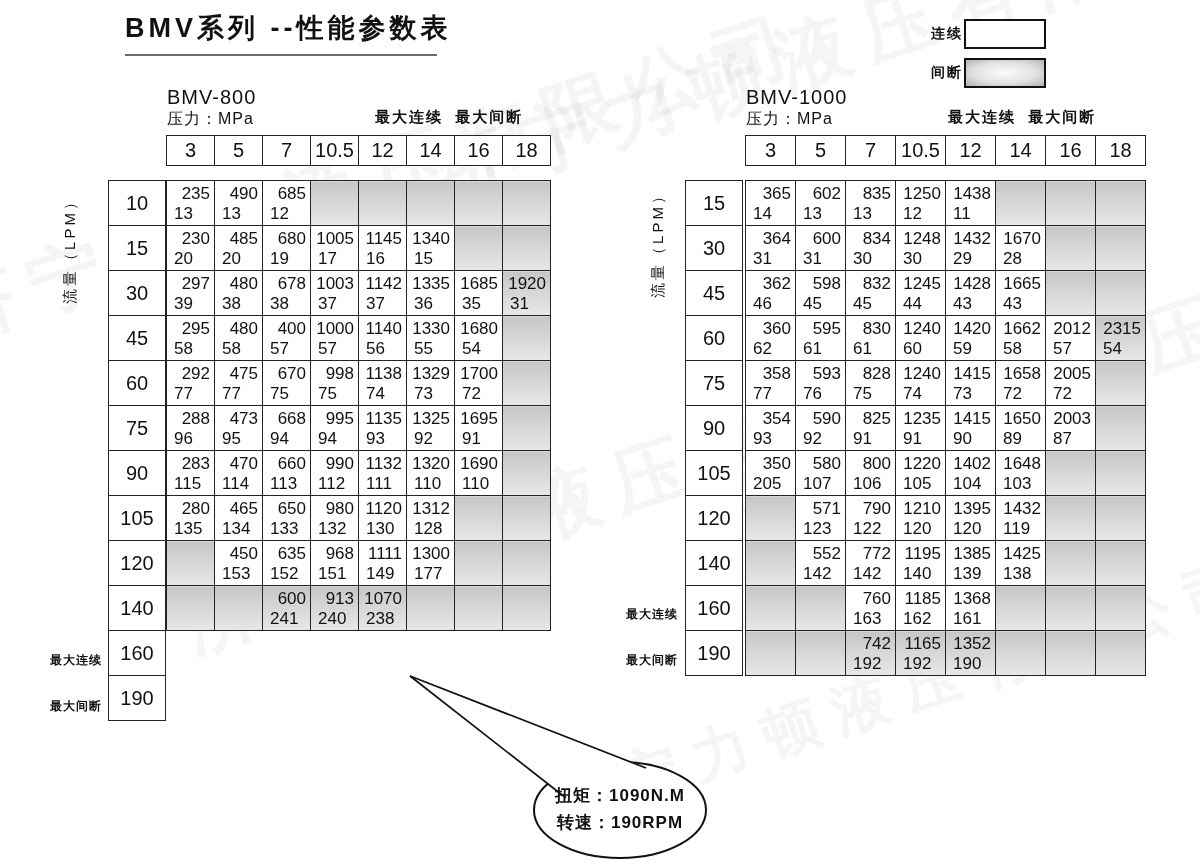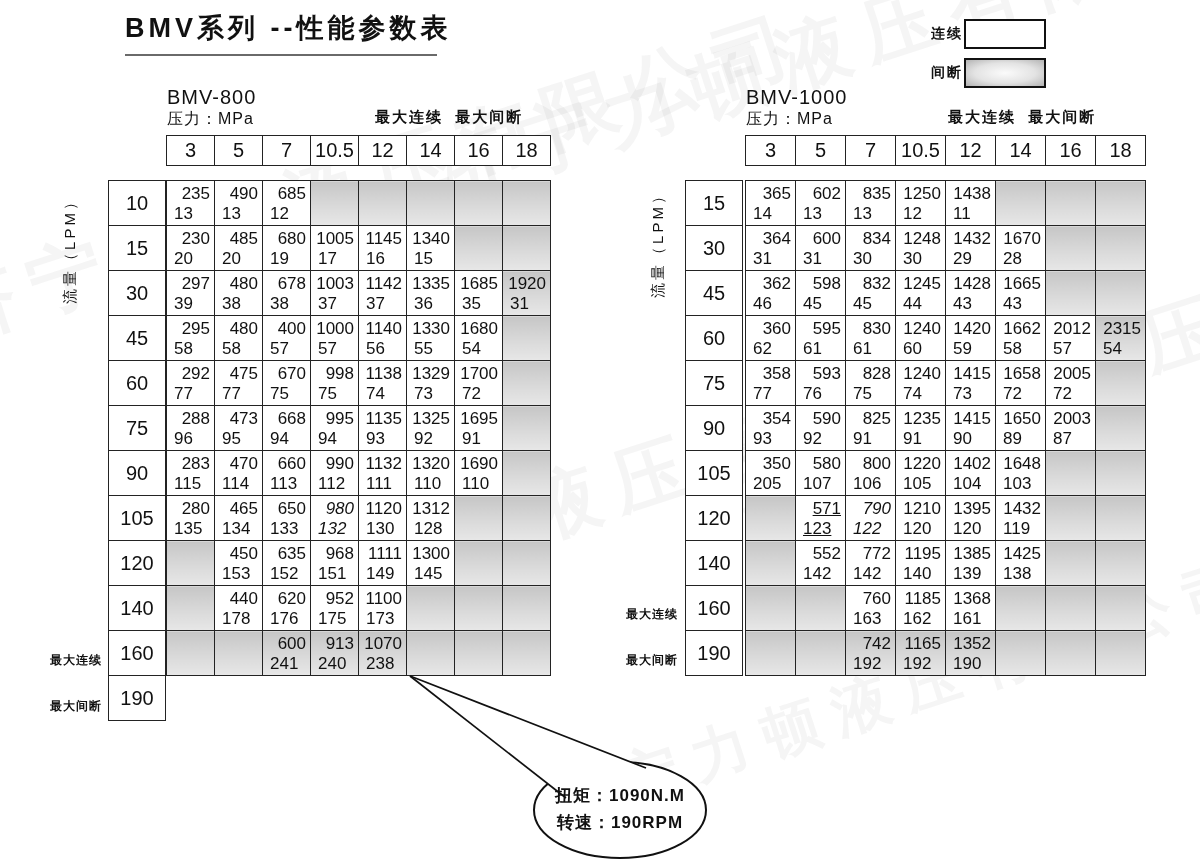--- a/index.html
+++ b/index.html
@@ -345,21 +345,21 @@
           <div class="cv2">135</div>
         </td>
         <td style="width: 47px; height: 44px;">
           <div class="cv1">465</div>
           <div class="cv2">134</div>
         </td>
         <td style="width: 47px; height: 44px;">
           <div class="cv1">650</div>
           <div class="cv2">133</div>
         </td>
-        <td style="width: 47px; height: 44px; font-style: italic;">
+        <td style="width: 47px; height: 44px;">
           <div class="cv1">980</div>
           <div class="cv2">132</div>
         </td>
         <td style="width: 47px; height: 44px;">
           <div class="cv1">1120</div>
           <div class="cv2">130</div>
         </td>
         <td style="width: 47px; height: 44px;">
           <div class="cv1">1312</div>
           <div class="cv2">128</div>
@@ -380,44 +380,22 @@
         <td style="width: 47px; height: 44px;">
           <div class="cv1">968</div>
           <div class="cv2">151</div>
         </td>
         <td style="width: 47px; height: 44px;">
           <div class="cv1">1111</div>
           <div class="cv2">149</div>
         </td>
         <td style="width: 47px; height: 44px;">
           <div class="cv1">1300</div>
-          <div class="cv2">145</div>
-        </td>
-        <td class="gcell" style="width: 47px; height: 44px;"></td>
-        <td class="gcell" style="width: 47px; height: 44px;"></td>
-      </tr>
-      <tr>
-        <td class="gcell" style="width: 47px; height: 44px;"></td>
-        <td style="width: 47px; height: 44px;">
-          <div class="cv1">440</div>
-          <div class="cv2">178</div>
-        </td>
-        <td style="width: 47px; height: 44px;">
-          <div class="cv1">620</div>
-          <div class="cv2">176</div>
-        </td>
-        <td style="width: 47px; height: 44px;">
-          <div class="cv1">952</div>
-          <div class="cv2">175</div>
-        </td>
-        <td style="width: 47px; height: 44px;">
-          <div class="cv1">1100</div>
-          <div class="cv2">173</div>
-        </td>
-        <td class="gcell" style="width: 47px; height: 44px;"></td>
+          <div class="cv2">177</div>
+        </td>
         <td class="gcell" style="width: 47px; height: 44px;"></td>
         <td class="gcell" style="width: 47px; height: 44px;"></td>
       </tr>
       <tr>
         <td class="gcell" style="width: 47px; height: 44px;"></td>
         <td class="gcell" style="width: 47px; height: 44px;"></td>
         <td class="gcell" style="width: 47px; height: 44px;">
           <div class="cv1">600</div>
           <div class="cv2">241</div>
         </td>
@@ -688,25 +666,25 @@
         </td>
         <td style="width: 49px; height: 44px;">
           <div class="cv1">1648</div>
           <div class="cv2">103</div>
         </td>
         <td class="gcell" style="width: 49px; height: 44px;"></td>
         <td class="gcell" style="width: 49px; height: 44px;"></td>
       </tr>
       <tr>
         <td class="gcell" style="width: 49px; height: 44px;"></td>
-        <td style="width: 49px; height: 44px; text-decoration: underline;">
+        <td style="width: 49px; height: 44px;">
           <div class="cv1">571</div>
           <div class="cv2">123</div>
         </td>
-        <td style="width: 49px; height: 44px; font-style: italic;">
+        <td style="width: 49px; height: 44px;">
           <div class="cv1">790</div>
           <div class="cv2">122</div>
         </td>
         <td style="width: 49px; height: 44px;">
           <div class="cv1">1210</div>
           <div class="cv2">120</div>
         </td>
         <td style="width: 49px; height: 44px;">
           <div class="cv1">1395</div>
           <div class="cv2">120</div>

